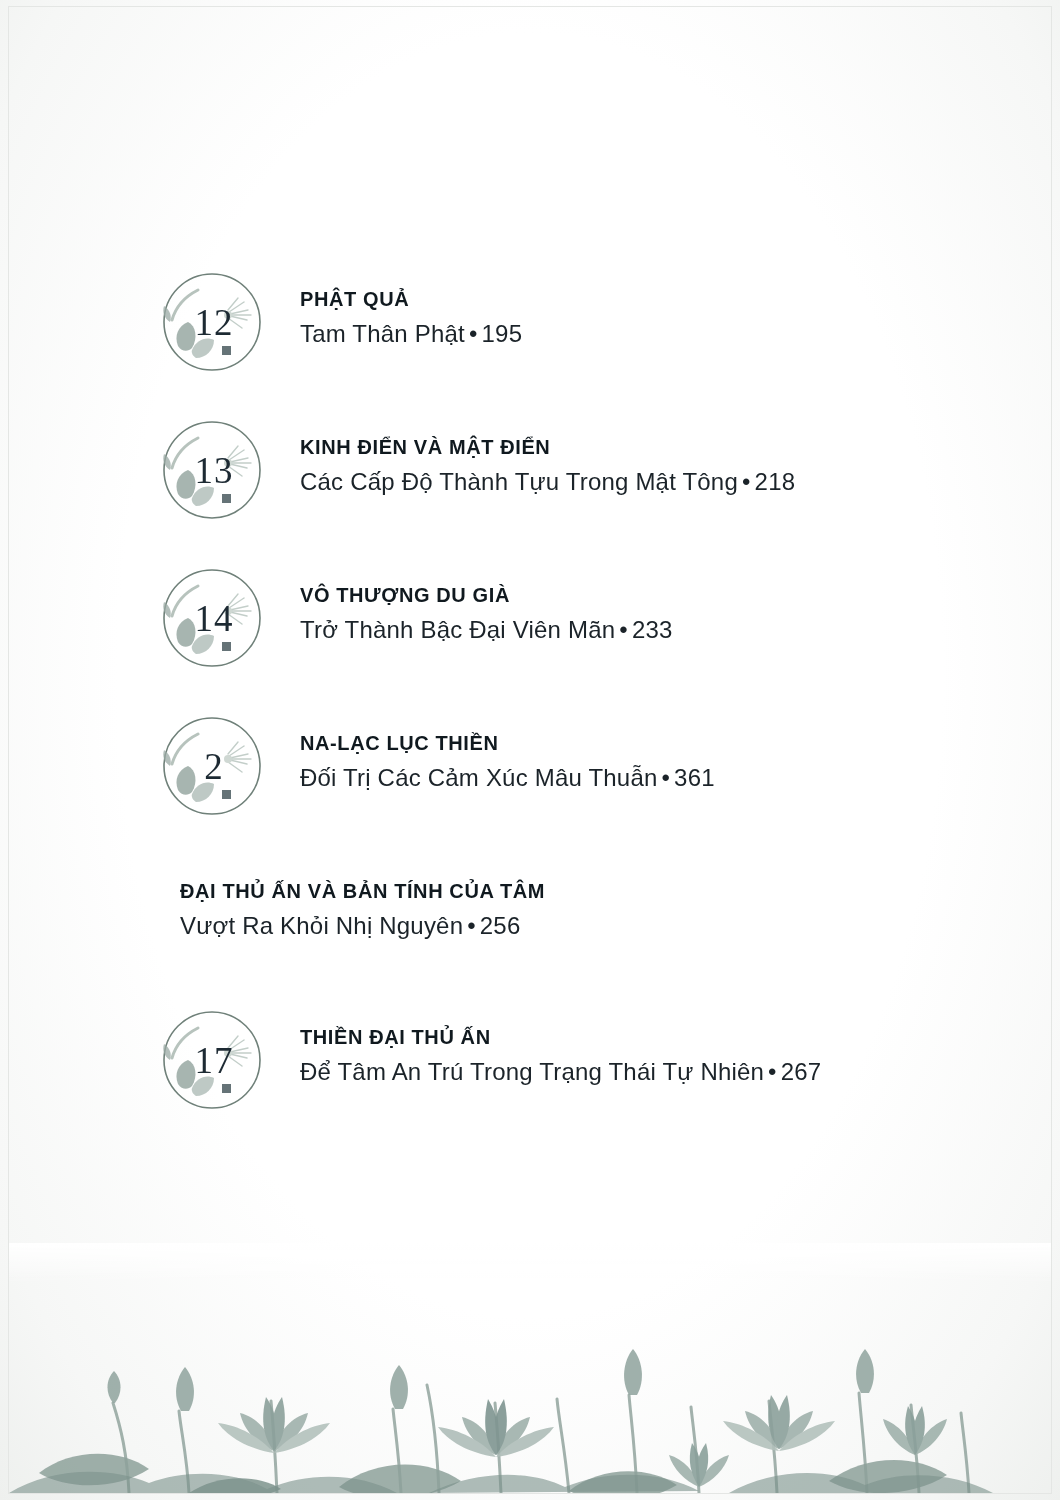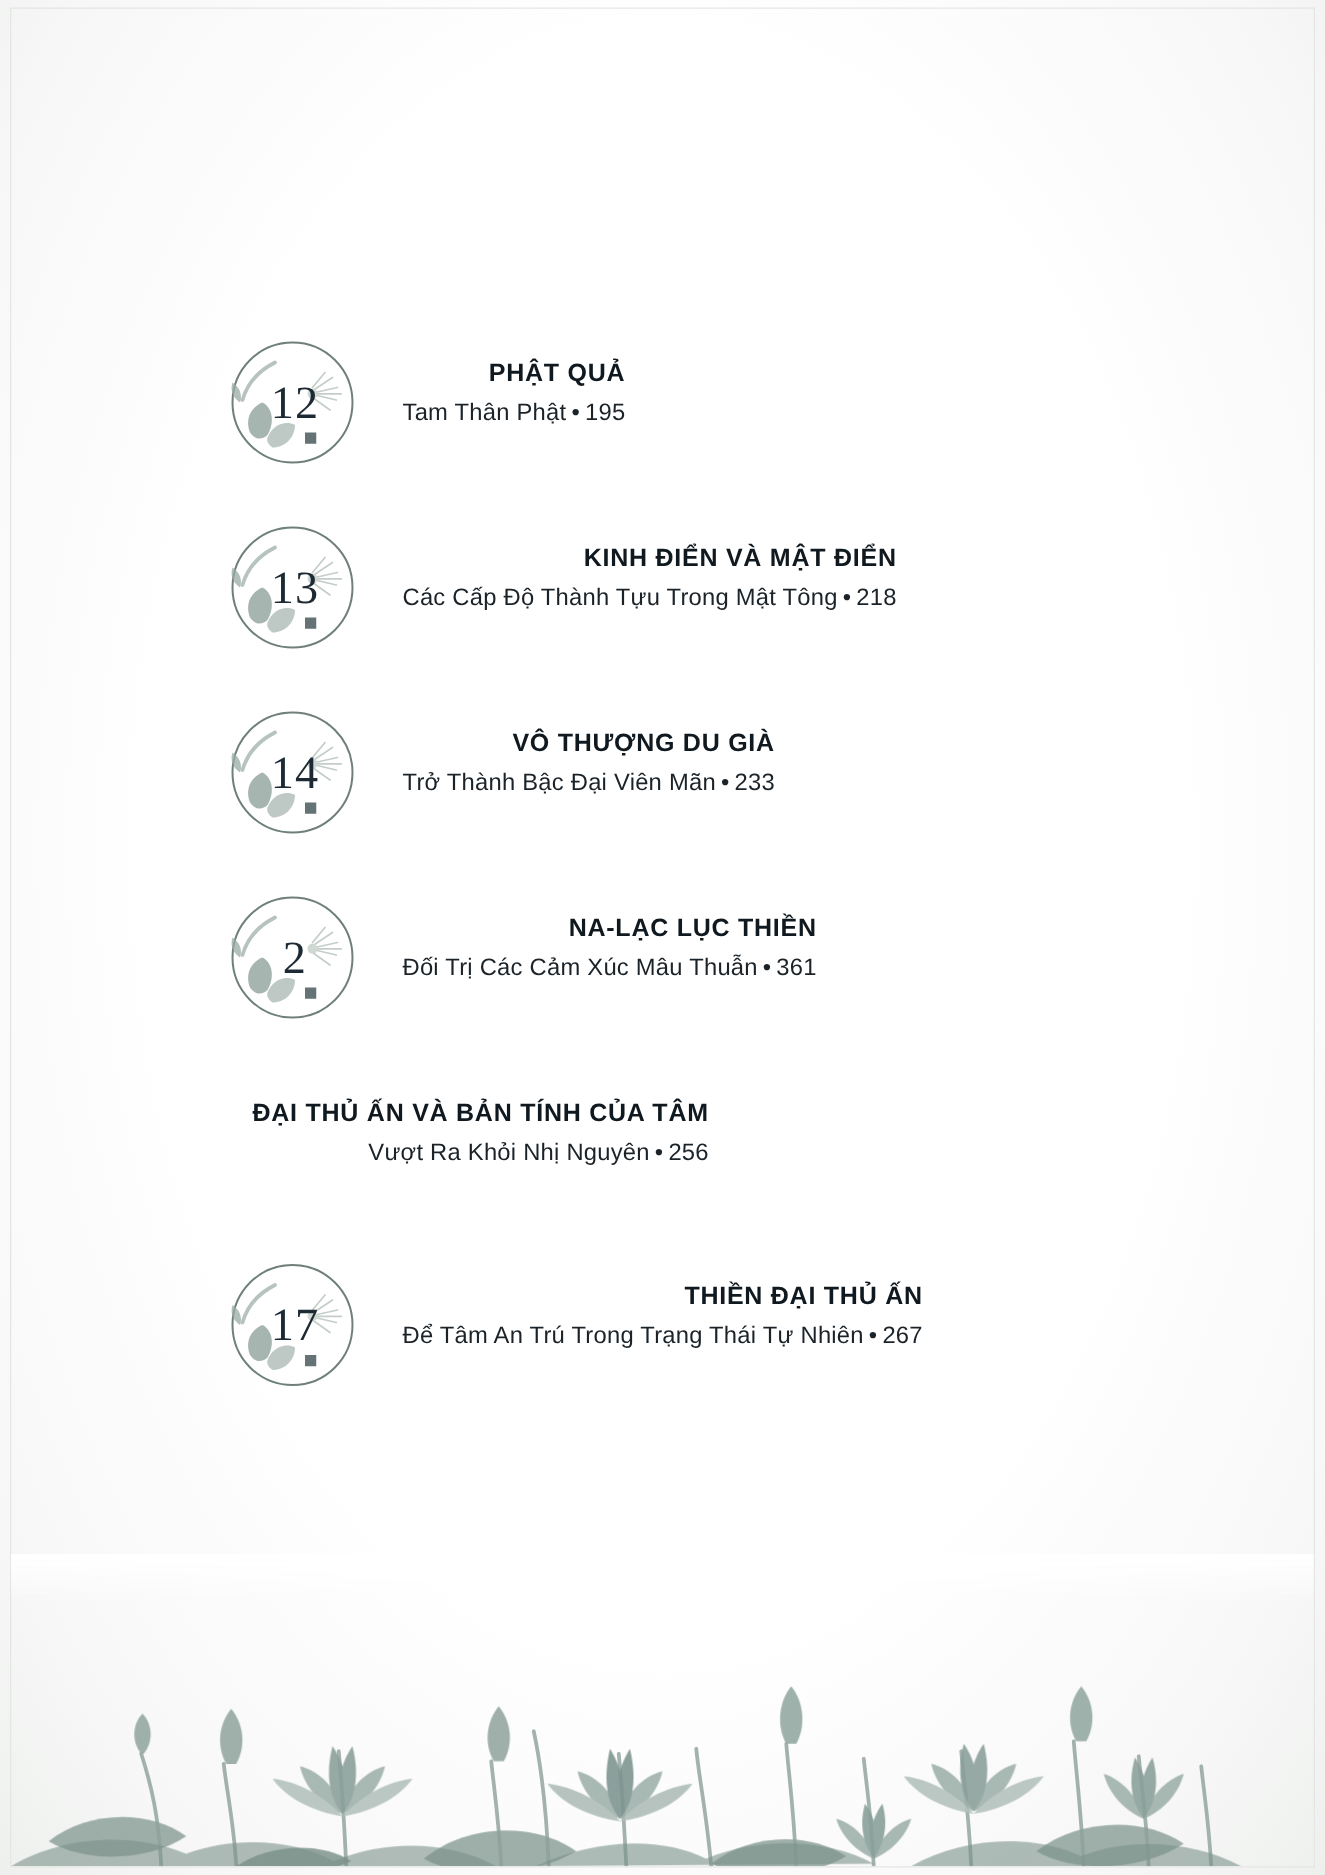--- a/index.html
+++ b/index.html
@@ -37,24 +37,23 @@
     left: 8px;
     top: 6px;
     right: 8px;
     bottom: 6px;
     border: 1px solid #e4e6e4;
     pointer-events: none;
   }
 
   .toc {
     position: absolute;
-    left: 174px;
+    left: 152px;
     top: 262px;
     width: 790px;
-    text-align: right;
   }
 
   .toc-entry {
     position: relative;
     display: flex;
     align-items: flex-start;
     margin-bottom: 28px;
     min-height: 118px;
   }
 
@@ -99,21 +98,21 @@
     font-size: 20px;
     letter-spacing: 0.6px;
     color: #10191f;
     line-height: 1.15;
     margin-bottom: 9px;
     white-space: nowrap;
   }
 
   .entry-sub {
     font-family: "Liberation Sans", sans-serif;
-    font-size: 19px;
+    font-size: 24px;
     color: #1b2329;
     letter-spacing: 0.2px;
     line-height: 1.2;
     white-space: nowrap;
   }
 
   .entry-sub .dot {
     padding: 0 4px;
   }
 

